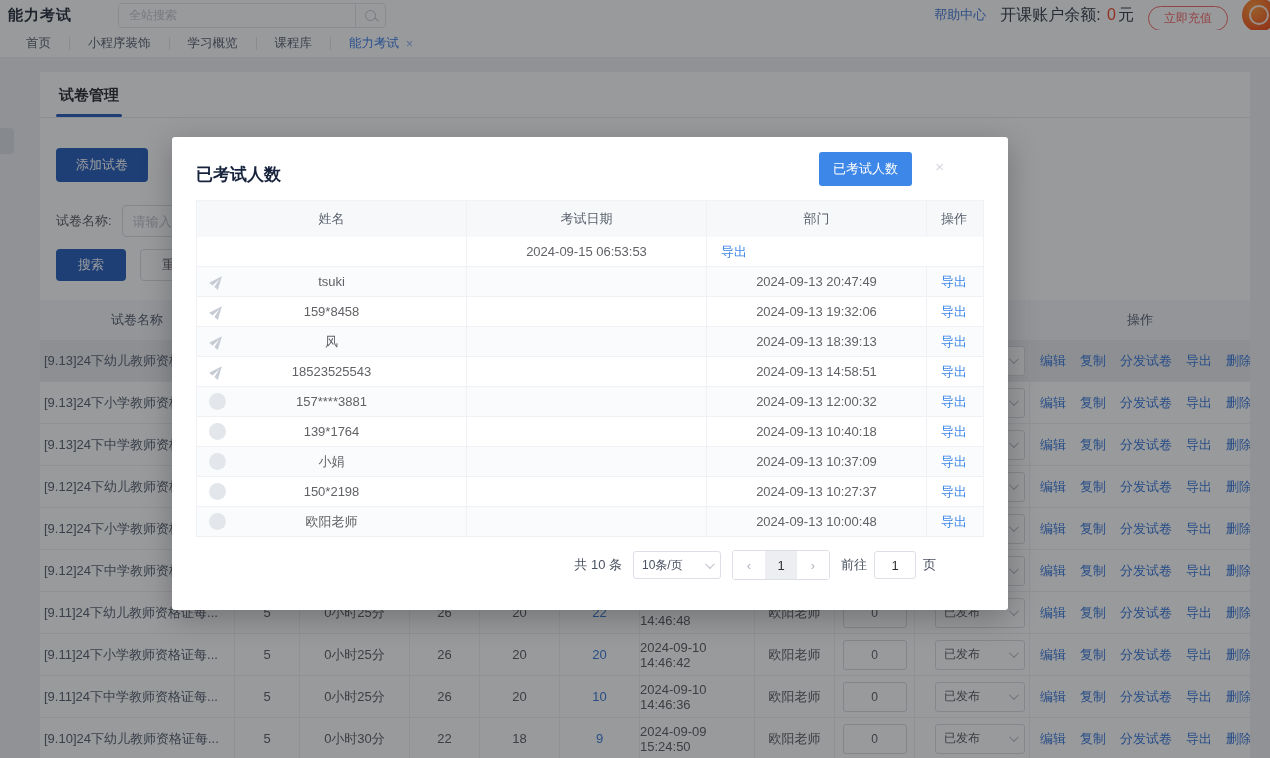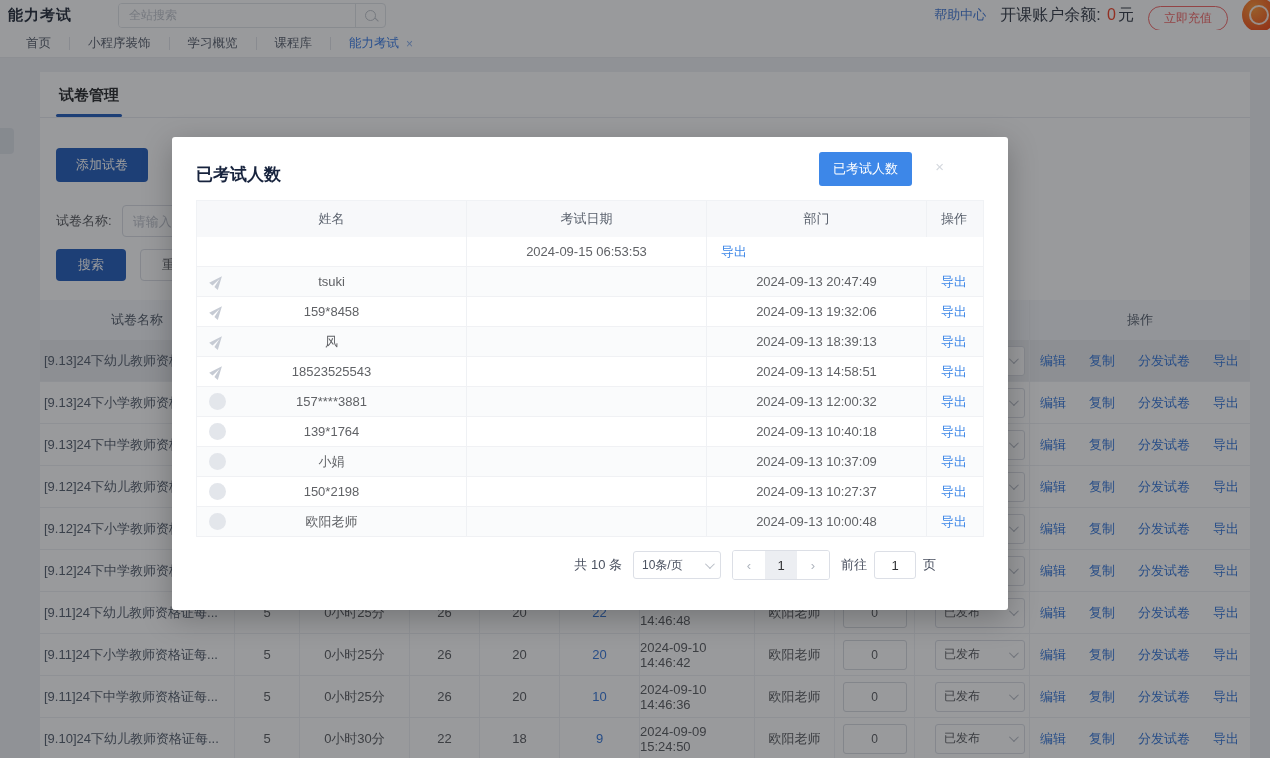--- a/index.html
+++ b/index.html
@@ -57,21 +57,21 @@
   .brow { height:42px; border-bottom:1px solid #eef0f3; background:#fff; }
   .brow.hover { background:#ebedf0; }
   .bcell { height:100%; display:flex; align-items:center; justify-content:center; border-right:1px solid #f0f1f4; overflow:hidden; }
   .bcell:last-child { border-right:0; }
   .bname { justify-content:flex-start; padding-left:4px; white-space:nowrap; color:#5b6472; }
   .blue { color:#3d7cdb; cursor:pointer; }
   .sort-box { width:64px; height:30px; border:1px solid #d9dce2; border-radius:3px; display:flex; align-items:center; justify-content:center; background:#fff; font-size:12px; }
   .bstat { justify-content:flex-end; padding-right:4px; }
   .select-box { width:90px; height:30px; border:1px solid #dcdfe6; border-radius:3px; background:#fff; display:flex; align-items:center; justify-content:space-between; padding:0 8px; font-size:12px; color:#606266; cursor:pointer;gap:8px; }
   .chev { width:7px; height:7px; border-right:1.4px solid #b9bec7; border-bottom:1.4px solid #b9bec7; transform:rotate(45deg) translateY(-2px); flex:none; }
-  .bact { justify-content:flex-start; gap:23px; padding-left:10px; white-space:nowrap; }
+  .bact { justify-content:flex-start; gap:14px; padding-left:10px; white-space:nowrap; }
   .bact a { color:#3d7cdb; cursor:pointer; text-decoration:none; }
 
   
   .mask { position:absolute; inset:0; background:rgba(13,15,19,.42); z-index:20; }
   .modal { position:absolute; left:172px; top:137px; width:836px; height:473px; background:#fff; border-radius:3px; z-index:30; box-shadow:0 8px 30px rgba(0,0,0,.25); }
   .modal-header { padding:26px 24px 0; position:relative; }
   .modal-title { font-size:17px; font-weight:700; color:#17233d; }
   .export-all-btn { position:absolute; top:15px; right:96px; height:34px; padding:0 14px; background:#3d87e8; color:#fff; border:0; border-radius:3px; font-size:13px; cursor:pointer; }
   .modal-close { position:absolute; top:22px; right:64px; color:#d4d8de; font-size:15px; line-height:1; cursor:pointer; }
   .modal-table { margin:14px 24px 0; border:1px solid #f0f2f5; border-bottom:0; }

